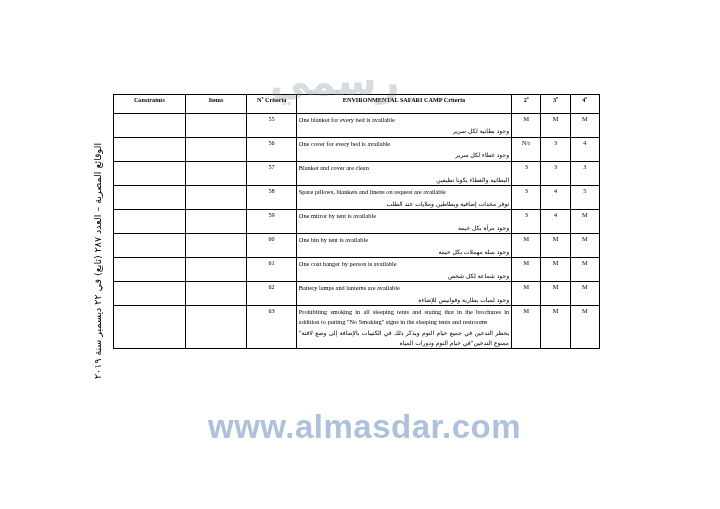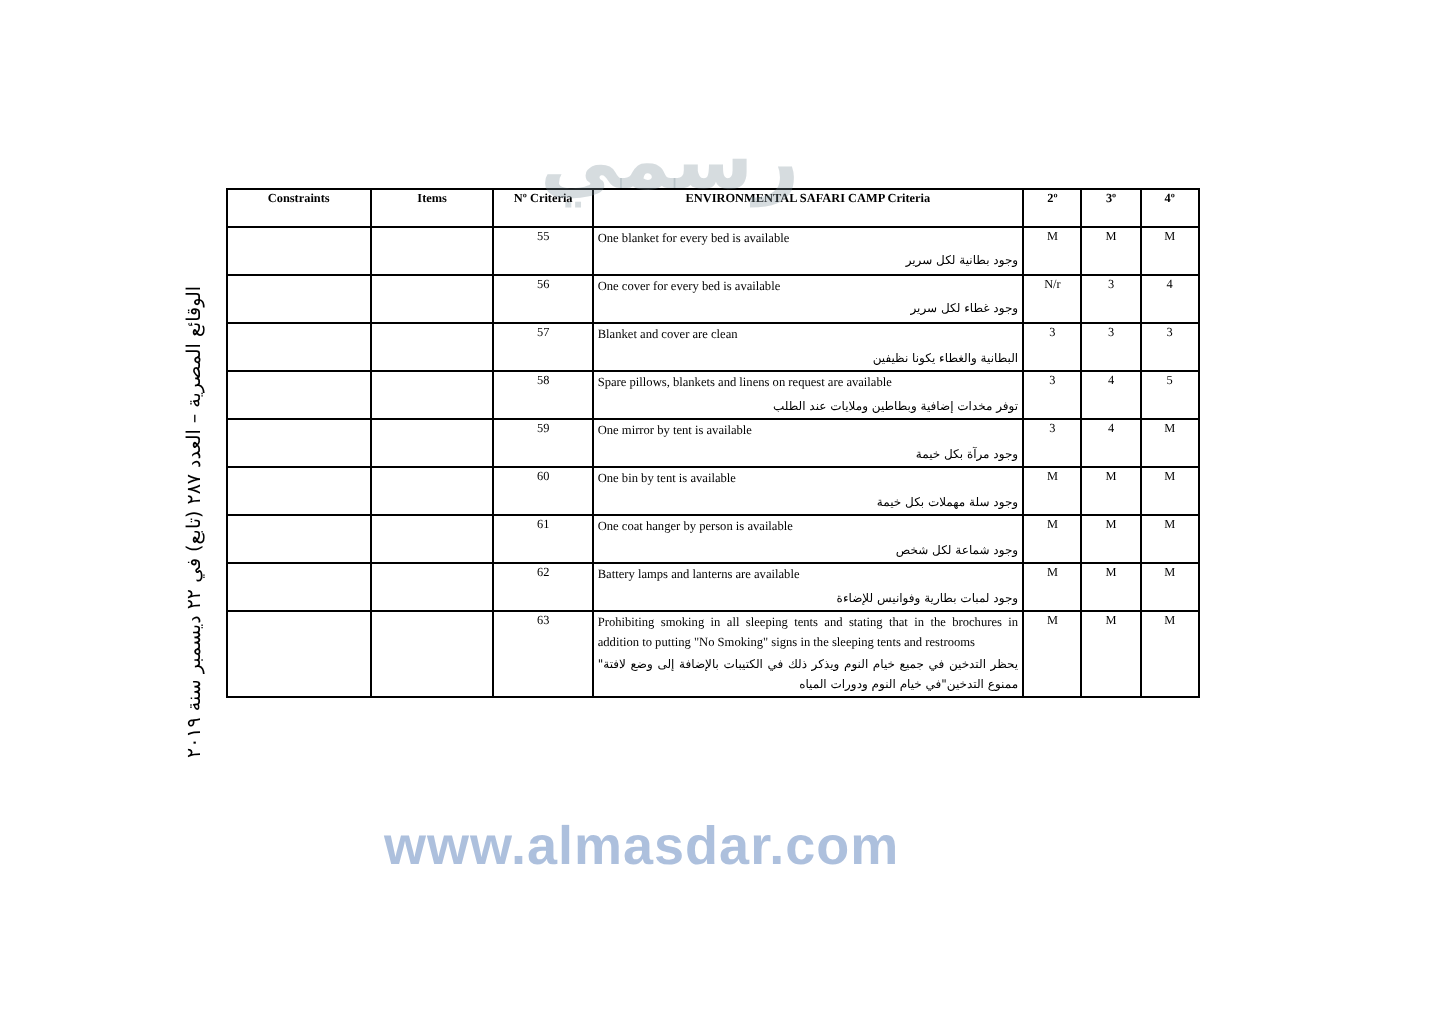--- a/index.html
+++ b/index.html
@@ -40,24 +40,24 @@
     top: 58px;
     font-family: "DejaVu Sans", sans-serif;
     font-size: 40px;
     font-weight: bold;
     color: rgba(120, 140, 150, 0.30);
     direction: rtl;
     white-space: nowrap;
   }
   .wm-url {
     position: absolute;
-    left: 192px;
+    left: 208px;
     top: 408px;
     font-family: "Liberation Sans", sans-serif;
-    font-size: 27px;
+    font-size: 33px;
     font-weight: bold;
     color: rgba(40, 90, 165, 0.38);
     letter-spacing: 0.5px;
     white-space: nowrap;
   }
 
   
   .side-text {
     position: absolute;
     left: 92px;

